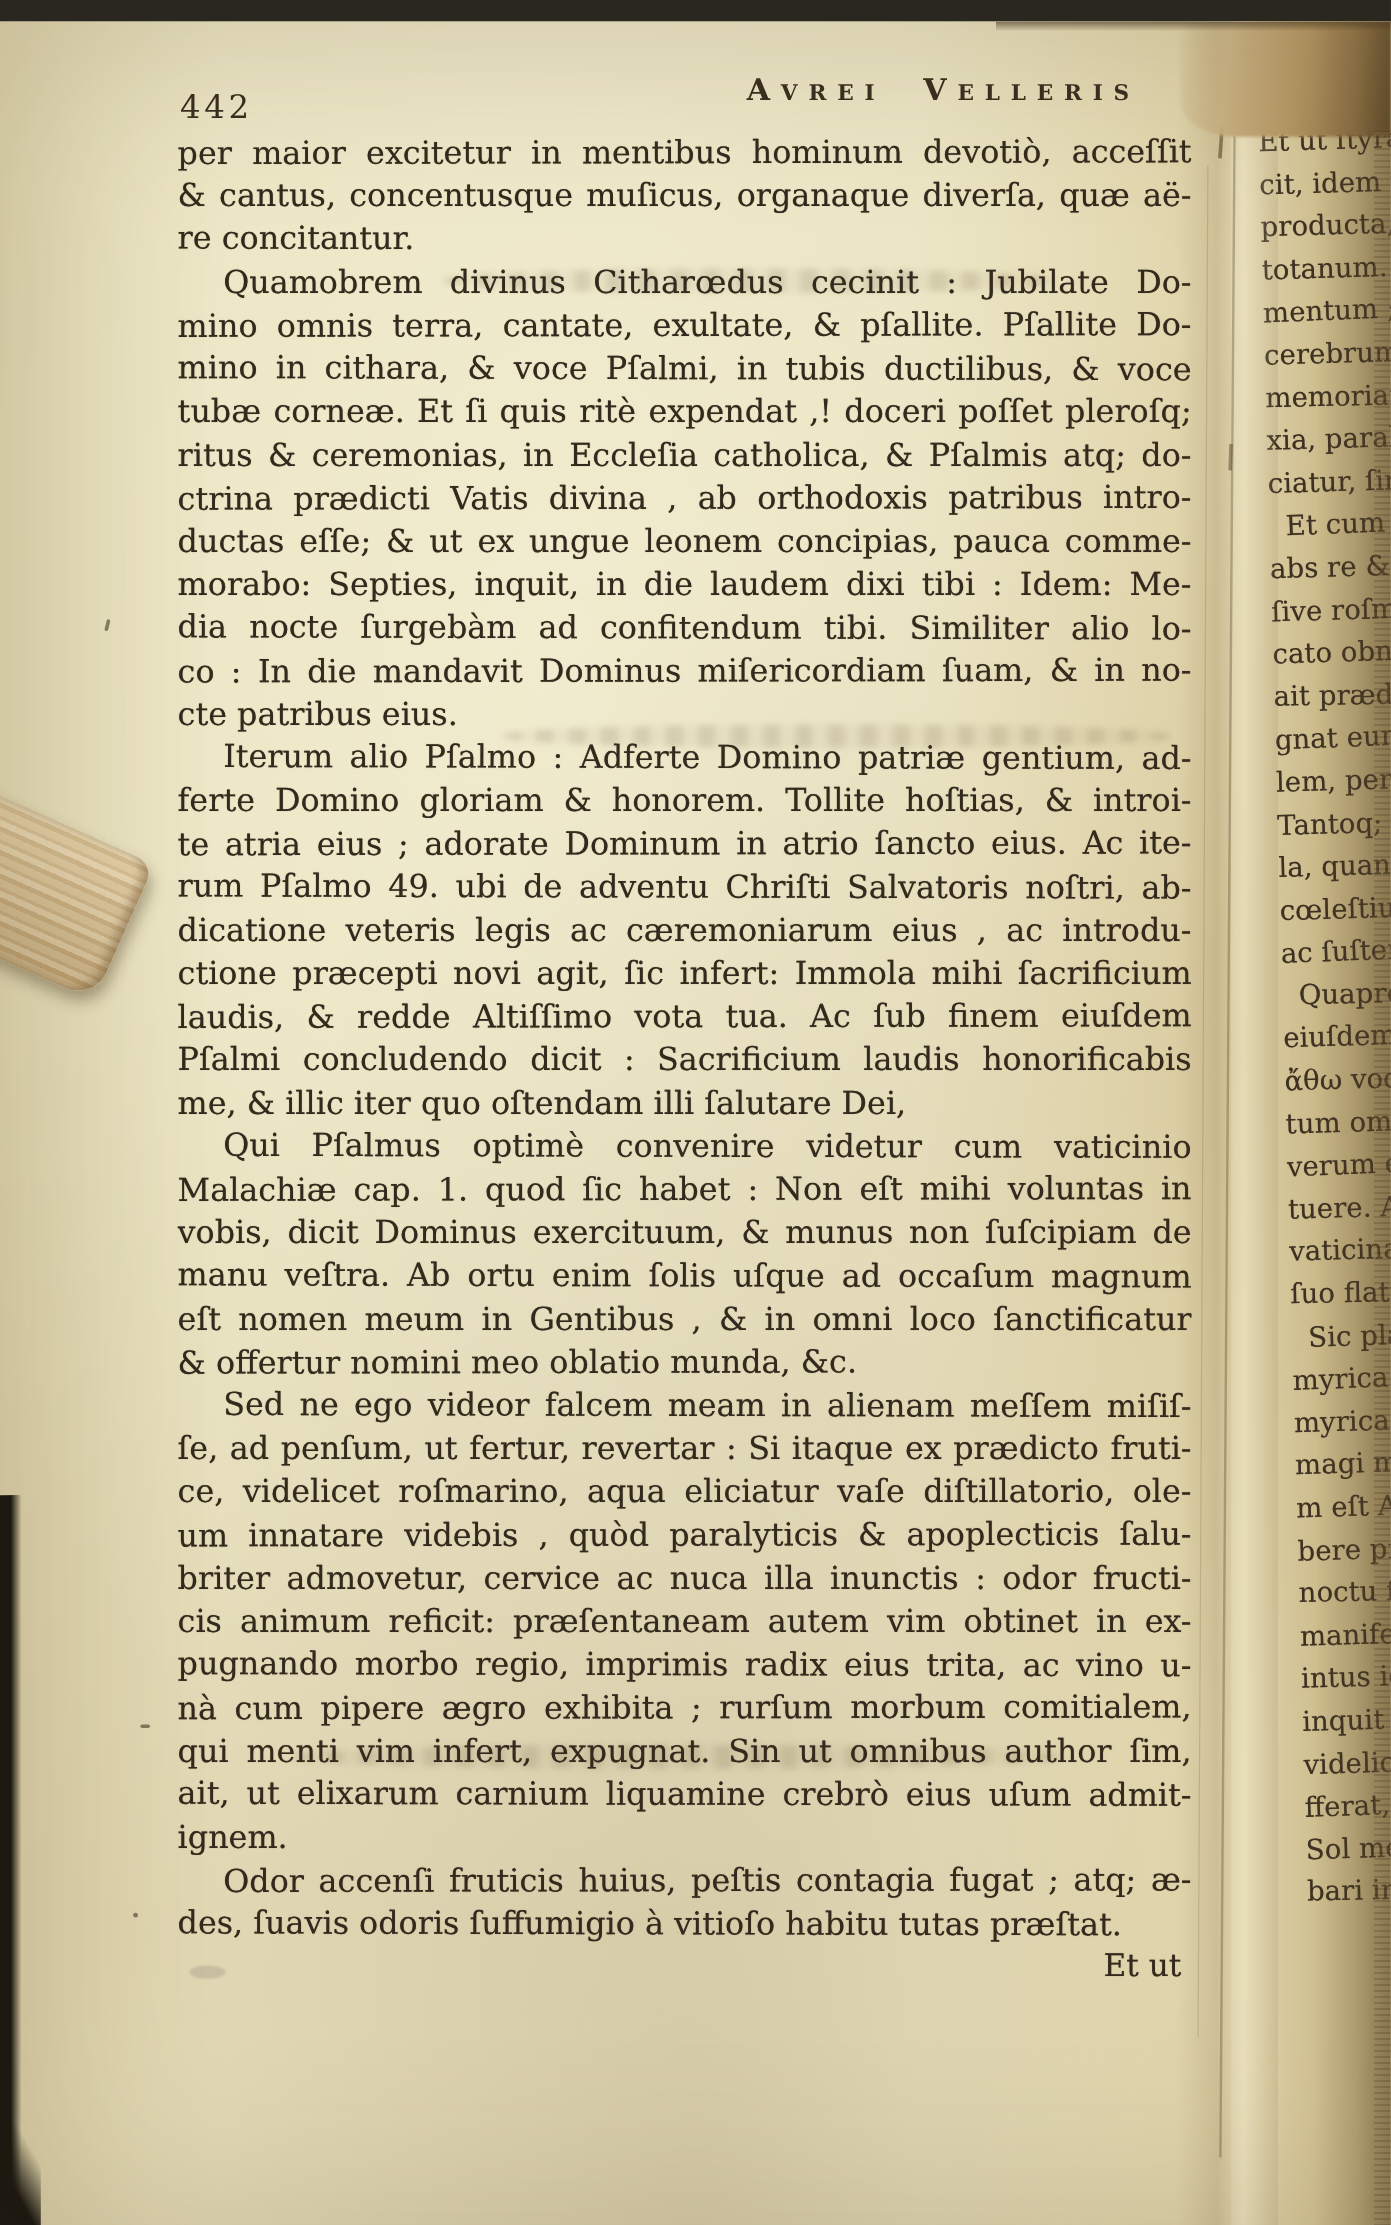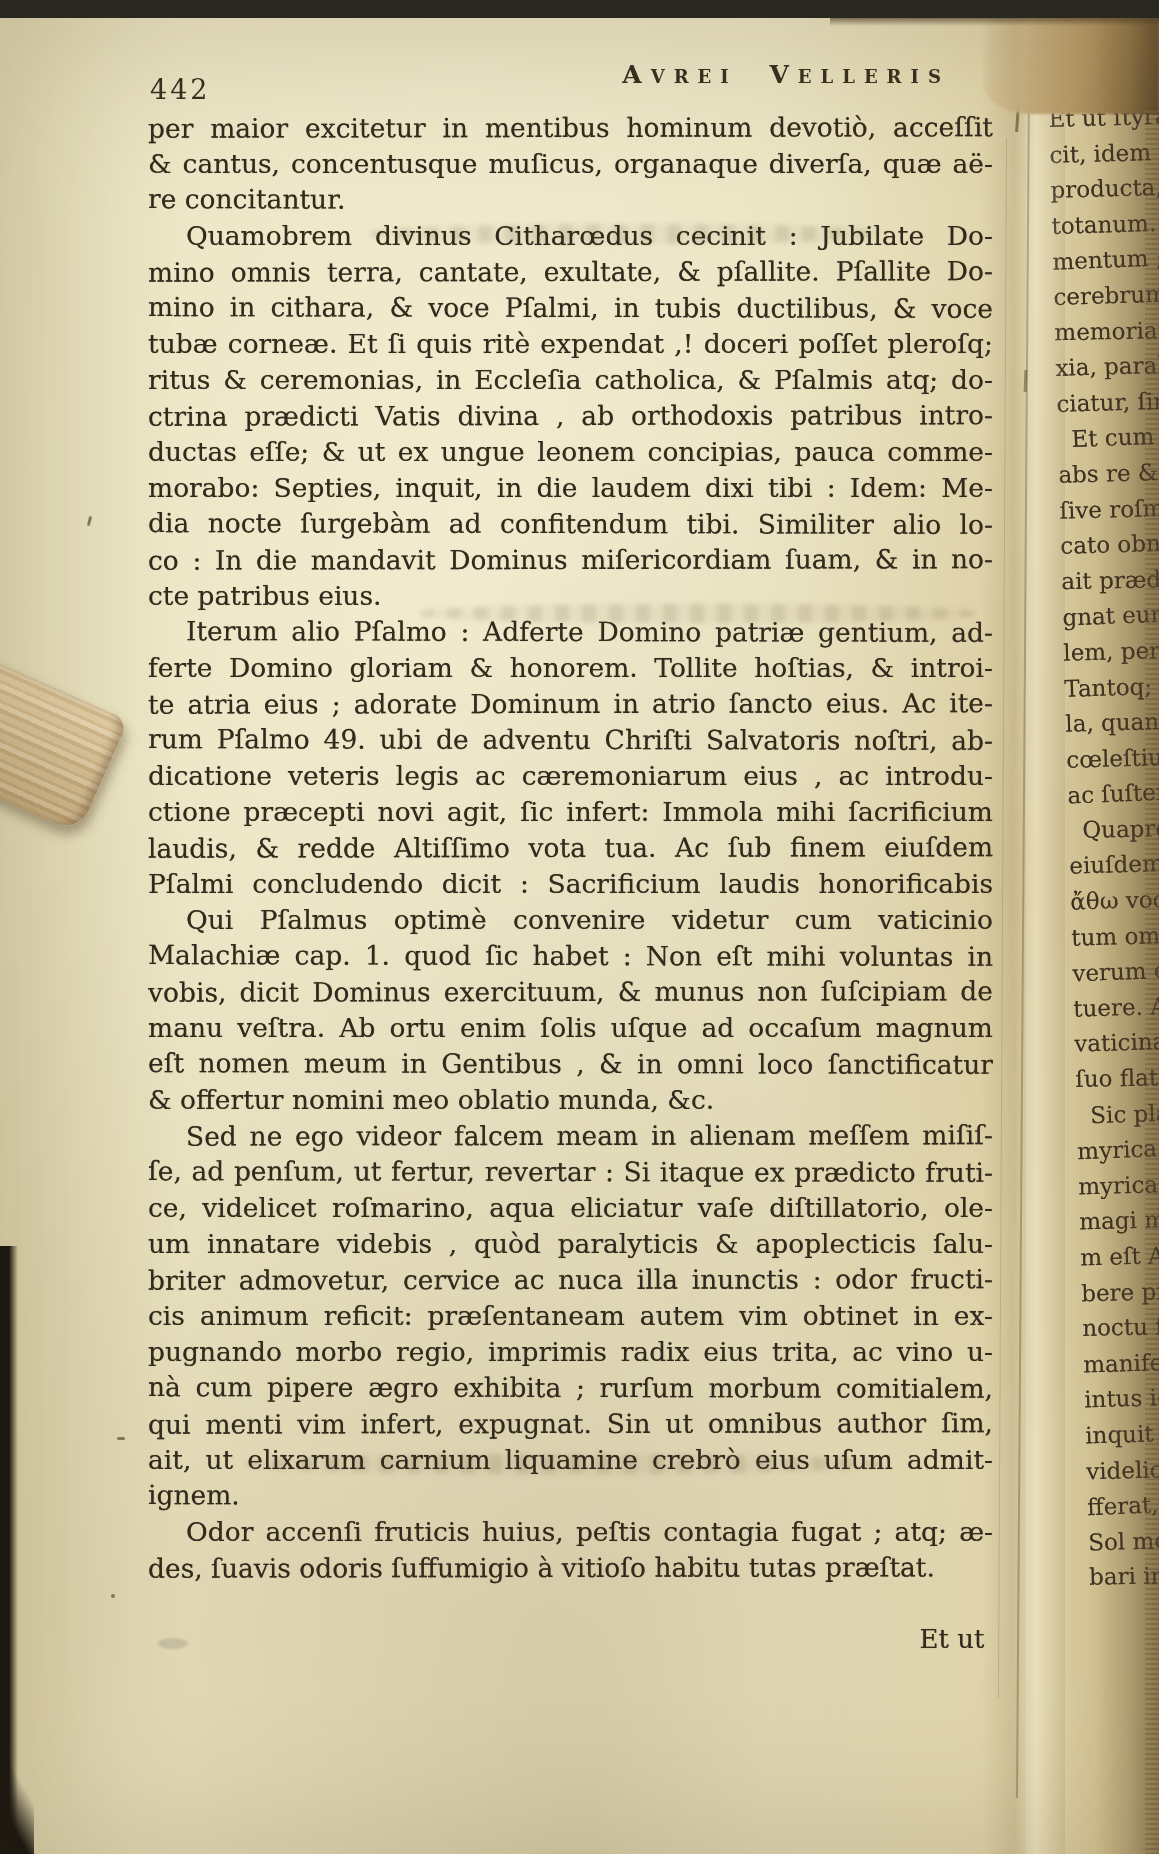--- a/index.html
+++ b/index.html
@@ -123,20 +123,21 @@
       <div class="line">co : In die mandavit Dominus miſericordiam ſuam, &amp; in no-</div>
       <div class="line end">cte patribus eius.</div>
       <div class="line indent">Iterum alio Pſalmo : Adferte Domino patriæ gentium, ad-</div>
       <div class="line">ferte Domino gloriam &amp; honorem. Tollite hoſtias, &amp; introi-</div>
       <div class="line">te atria eius ; adorate Dominum in atrio ſancto eius.  Ac ite-</div>
       <div class="line">rum Pſalmo 49. ubi de adventu Chriſti Salvatoris noſtri, ab-</div>
       <div class="line">dicatione veteris legis ac cæremoniarum eius ,  ac introdu-</div>
       <div class="line">ctione præcepti novi agit, ſic infert: Immola mihi ſacrificium</div>
       <div class="line">laudis, &amp; redde Altiſſimo vota tua.   Ac ſub finem eiuſdem</div>
       <div class="line">Pſalmi concludendo dicit :  Sacrificium laudis honorificabis</div>
+      <div class="line end">me, &amp; illic iter quo oſtendam illi ſalutare Dei,</div>
       <div class="line indent">Qui Pſalmus optimè convenire videtur cum vaticinio</div>
       <div class="line">Malachiæ cap. 1. quod ſic habet :  Non eſt mihi voluntas in</div>
       <div class="line">vobis, dicit Dominus exercituum, &amp; munus non ſuſcipiam de</div>
       <div class="line">manu veſtra.  Ab ortu enim ſolis uſque ad occaſum magnum</div>
       <div class="line">eſt nomen meum in Gentibus , &amp; in omni loco ſanctificatur</div>
       <div class="line end">&amp; offertur nomini meo oblatio munda, &amp;c.</div>
       <div class="line indent">Sed ne ego videor falcem meam in alienam meſſem miſiſ-</div>
       <div class="line">ſe, ad penſum, ut fertur, revertar :  Si itaque ex prædicto fruti-</div>
       <div class="line">ce, videlicet roſmarino, aqua eliciatur vaſe diſtillatorio, ole-</div>
       <div class="line">um innatare videbis , quòd paralyticis &amp; apoplecticis ſalu-</div>

